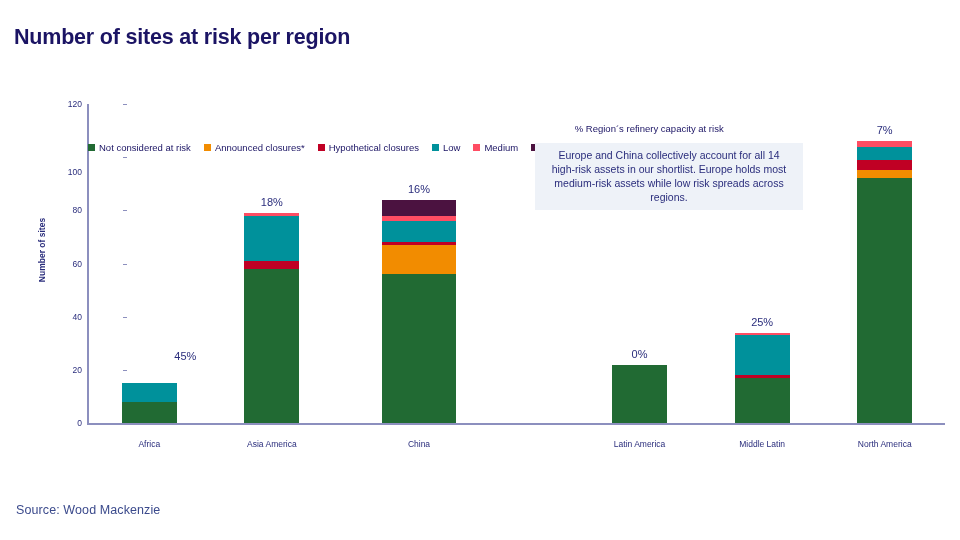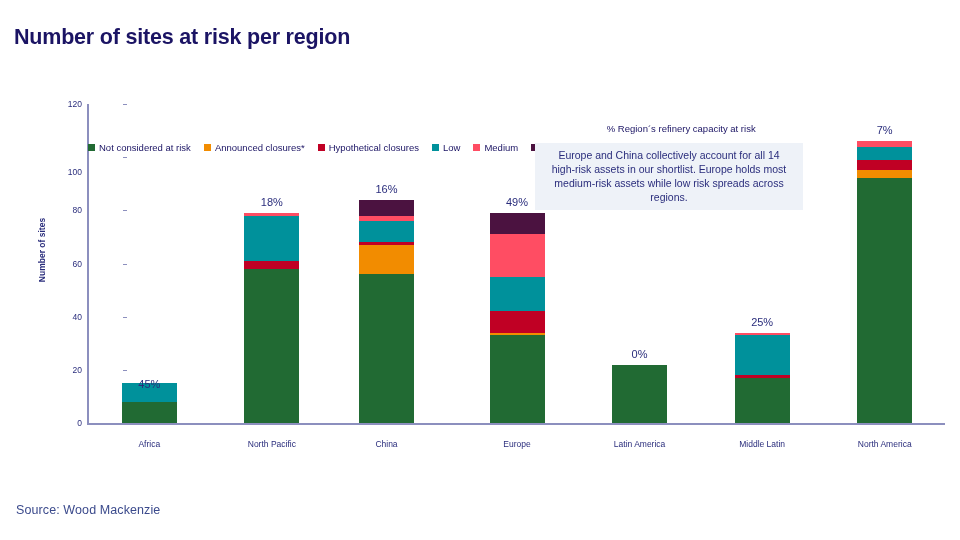--- a/index.html
+++ b/index.html
@@ -173,21 +173,20 @@
     margin-top: 39px;
   }
   .legend-swatch {
     width: 7px;
     height: 7px;
     display: inline-block;
     flex: none;
   }
   .legend-note {
     color: #1b1464;
-    margin-left: 32px;
   }
 
   
   #annotation {
     position: absolute;
     left: 535px;
     top: 48px;
     width: 268px;
     padding: 6px 12px;
     background: #eef2f8;
@@ -227,57 +226,45 @@
         <div class="y-tick-mark" style="top: 9px;"></div>
       </div>
     <div id="y-axis-title">Number of sites</div>
 
     <div id="plot">
         <div class="bar-group" style="left: 33.7857px; width: 55px;">
           <div class="bar-stack">
             <div class="bar-seg" title="Not considered at risk: 8" style="height: 21.2667px; background: rgb(33, 106, 51);"></div>
             <div class="bar-seg" title="Low: 7" style="height: 18.6083px; background: rgb(0, 145, 155);"></div>
           </div>
-          <div class="bar-pct" style="bottom: 33px;">45%</div>
+          <div class="bar-pct" style="bottom: 61px; margin-left: 36px;">45%</div>
           <div class="x-cat-label">Africa</div>
         </div>
         <div class="bar-group" style="left: 156.357px; width: 55px;">
           <div class="bar-stack">
             <div class="bar-seg" title="Not considered at risk: 58" style="height: 154.183px; background: rgb(33, 106, 51);"></div>
             <div class="bar-seg" title="Hypothetical closures: 3" style="height: 7.975px; background: rgb(192, 0, 36);"></div>
             <div class="bar-seg" title="Low: 17" style="height: 45.1917px; background: rgb(0, 145, 155);"></div>
             <div class="bar-seg" title="Medium: 1" style="height: 2.65833px; background: rgb(255, 77, 99);"></div>
           </div>
           <div class="bar-pct" style="bottom: 215.008px;">18%</div>
-          <div class="x-cat-label">North Pacific</div>
-        </div>
-        <div class="bar-group" style="left: 271px; width: 55px;">
+          <div class="x-cat-label">Asia America</div>
+        </div>
+        <div class="bar-group" style="left: 294px; width: 55px; padding-left: 19px;">
           <div class="bar-stack">
             <div class="bar-seg" title="Not considered at risk: 56" style="height: 148.867px; background: rgb(33, 106, 51);"></div>
             <div class="bar-seg" title="Announced closures*: 11" style="height: 29.2417px; background: rgb(242, 140, 0);"></div>
             <div class="bar-seg" title="Hypothetical closures: 1" style="height: 2.65833px; background: rgb(192, 0, 36);"></div>
             <div class="bar-seg" title="Low: 8" style="height: 21.2667px; background: rgb(0, 145, 155);"></div>
             <div class="bar-seg" title="Medium: 2" style="height: 5.31667px; background: rgb(255, 77, 99);"></div>
             <div class="bar-seg" title="High: 6" style="height: 15.95px; background: rgb(75, 18, 64);"></div>
           </div>
           <div class="bar-pct" style="bottom: 228.3px;">16%</div>
           <div class="x-cat-label">China</div>
         </div>
-        <div class="bar-group" style="left: 401.5px; width: 55px;">
-          <div class="bar-stack">
-            <div class="bar-seg" title="Not considered at risk: 33" style="height: 87.725px; background: rgb(33, 106, 51);"></div>
-            <div class="bar-seg" title="Announced closures*: 1" style="height: 2.65833px; background: rgb(242, 140, 0);"></div>
-            <div class="bar-seg" title="Hypothetical closures: 8" style="height: 21.2667px; background: rgb(192, 0, 36);"></div>
-            <div class="bar-seg" title="Low: 13" style="height: 34.5583px; background: rgb(0, 145, 155);"></div>
-            <div class="bar-seg" title="Medium: 16" style="height: 42.5333px; background: rgb(255, 77, 99);"></div>
-            <div class="bar-seg" title="High: 8" style="height: 21.2667px; background: rgb(75, 18, 64);"></div>
-          </div>
-          <div class="bar-pct" style="bottom: 215.008px;">49%</div>
-          <div class="x-cat-label">Europe</div>
-        </div>
         <div class="bar-group" style="left: 524.071px; width: 55px;">
           <div class="bar-stack">
             <div class="bar-seg" title="Not considered at risk: 22" style="height: 58.4833px; background: rgb(33, 106, 51);"></div>
           </div>
           <div class="bar-pct" style="bottom: 63.4833px;">0%</div>
           <div class="x-cat-label">Latin America</div>
         </div>
         <div class="bar-group" style="left: 646.643px; width: 55px;">
           <div class="bar-stack">
             <div class="bar-seg" title="Not considered at risk: 17" style="height: 45.1917px; background: rgb(33, 106, 51);"></div>

